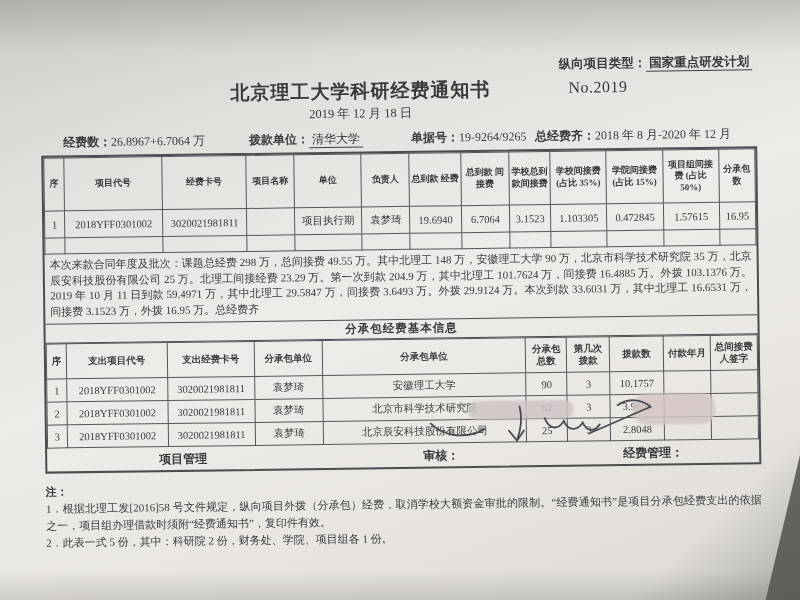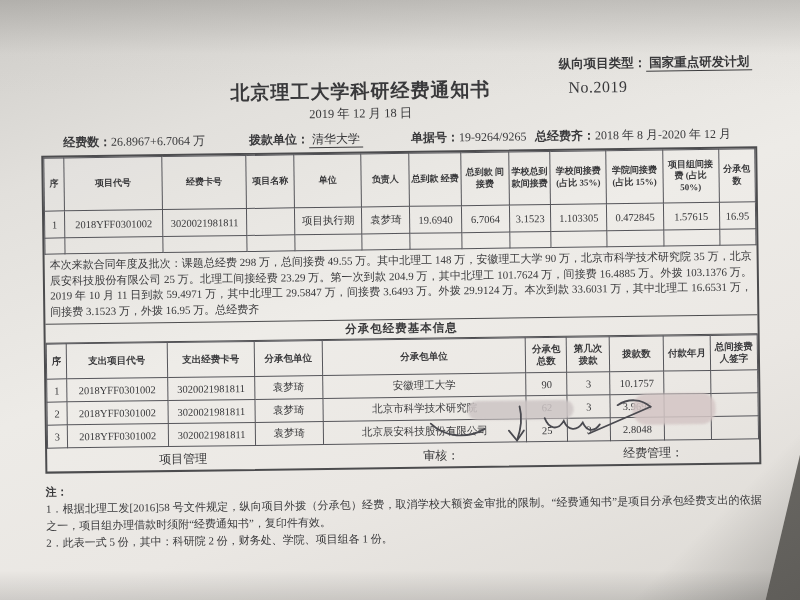--- a/index.html
+++ b/index.html
@@ -64,21 +64,21 @@
   }
   #table2 th{height:32px;font-size:9.5px;}
   #table2 td{height:20px;}
   #table2 col:nth-child(1){width:2.8%;} #table2 col:nth-child(2){width:14.2%;}
   #table2 col:nth-child(3){width:12.2%;} #table2 col:nth-child(4){width:9.6%;}
   #table2 col:nth-child(5){width:28.6%;} #table2 col:nth-child(6){width:5.8%;}
   #table2 col:nth-child(7){width:6.0%;} #table2 col:nth-child(8){width:7.6%;}
   #table2 col:nth-child(9){width:6.6%;} #table2 col:nth-child(10){width:6.6%;}
   #table2{border-bottom:1.2px solid #4c4c4e;}
   .footer-row{position:relative;height:23px;font-size:12px;}
-  .footer-item{position:absolute;top:4px;font-weight:400;}
+  .footer-item{position:absolute;top:4px;font-weight:700;}
   .f-pm{left:112px;} .f-audit{left:376px;} .f-fund{left:576px;}
   
   .notes{margin-top:10px;font-size:11px;line-height:17px;text-align:justify;}
   .notes .nlabel{font-weight:600;}
   
   .redaction{position:absolute;border-radius:14px;filter:blur(1.2px);opacity:.85;}
   .redact-audit{left:423px;top:344px;width:106px;height:19px;background:#cdc5c5;}
   .redact-fund{left:588px;top:339px;width:83px;height:31px;background:#d4c6c5;}
   .handwriting{position:absolute;left:378px;top:336px;pointer-events:none;}
 </style>

